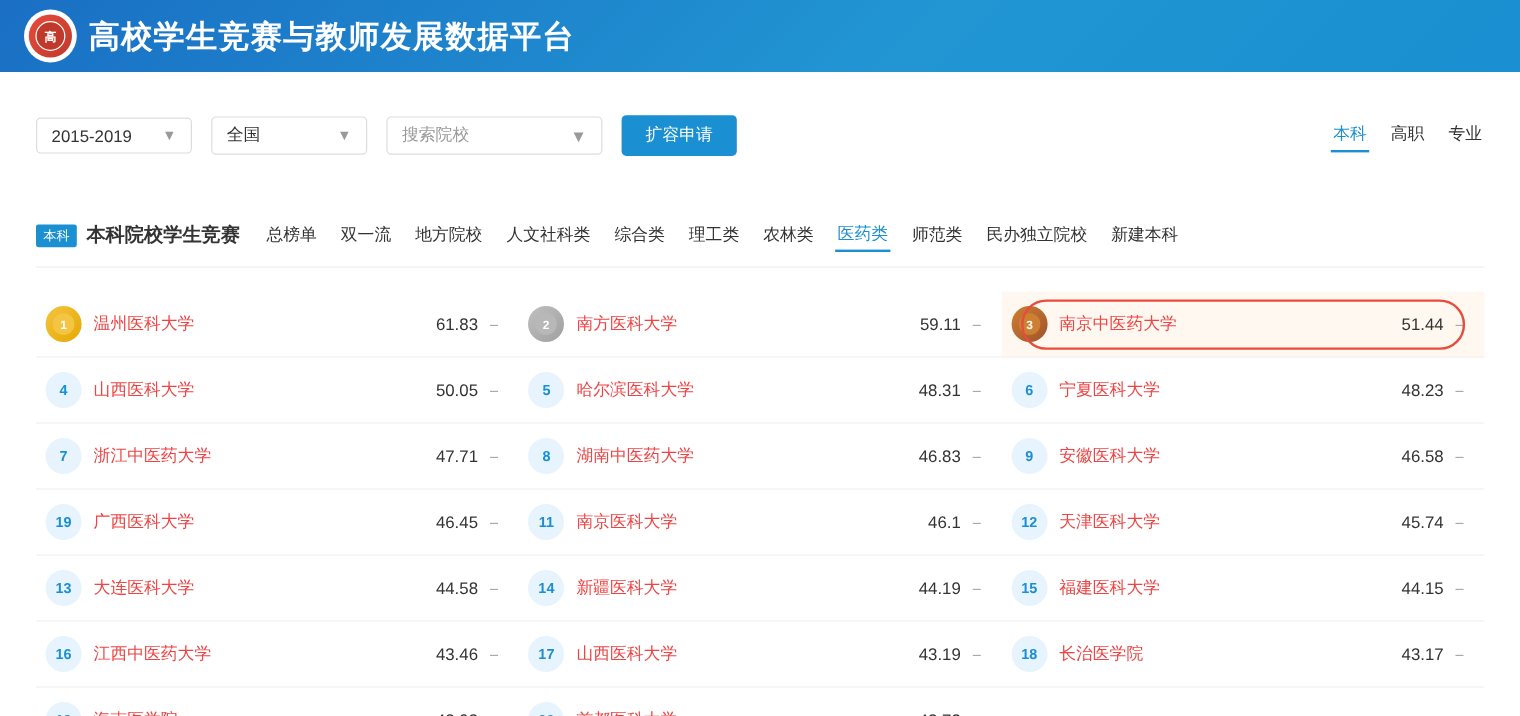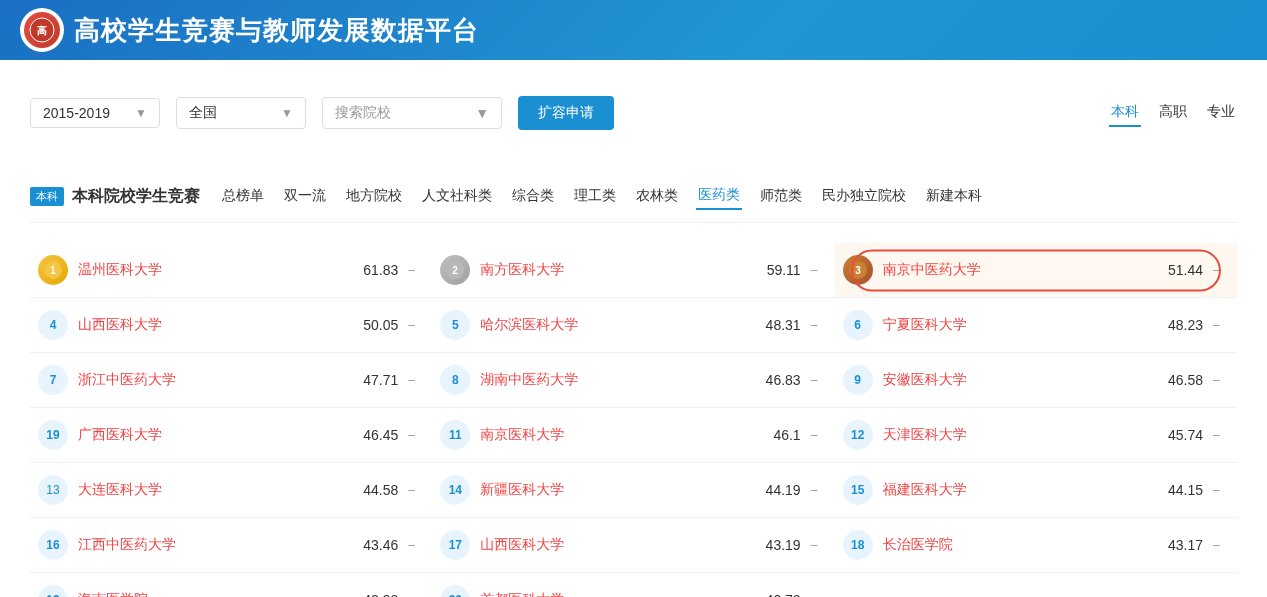--- a/index.html
+++ b/index.html
@@ -415,21 +415,21 @@
       <div class="rank-item-wrapper" style="position: relative;">
         <div class="rank-item">
           <div class="rank-badge normal" style="background: rgb(232, 244, 253); color: rgb(26, 143, 209); font-size: 12px; font-weight: bold;">12</div>
           <span class="rank-name">天津医科大学</span>
           <span class="rank-score">45.74</span>
           <span class="rank-trend">–</span>
         </div>
       </div>
       <div class="rank-item-wrapper" style="position: relative;">
         <div class="rank-item">
-          <div class="rank-badge normal" style="background: rgb(232, 244, 253); color: rgb(26, 143, 209); font-size: 12px; font-weight: normal;">13</div>
+          <div class="rank-badge normal" style="background: rgb(232, 244, 253); color: rgb(26, 143, 209); font-size: 12px; font-weight: bold;">13</div>
           <span class="rank-name">大连医科大学</span>
           <span class="rank-score">44.58</span>
           <span class="rank-trend">–</span>
         </div>
       </div>
       <div class="rank-item-wrapper" style="position: relative;">
         <div class="rank-item">
           <div class="rank-badge normal" style="background: rgb(232, 244, 253); color: rgb(26, 143, 209); font-size: 12px; font-weight: bold;">14</div>
           <span class="rank-name">新疆医科大学</span>
           <span class="rank-score">44.19</span>

